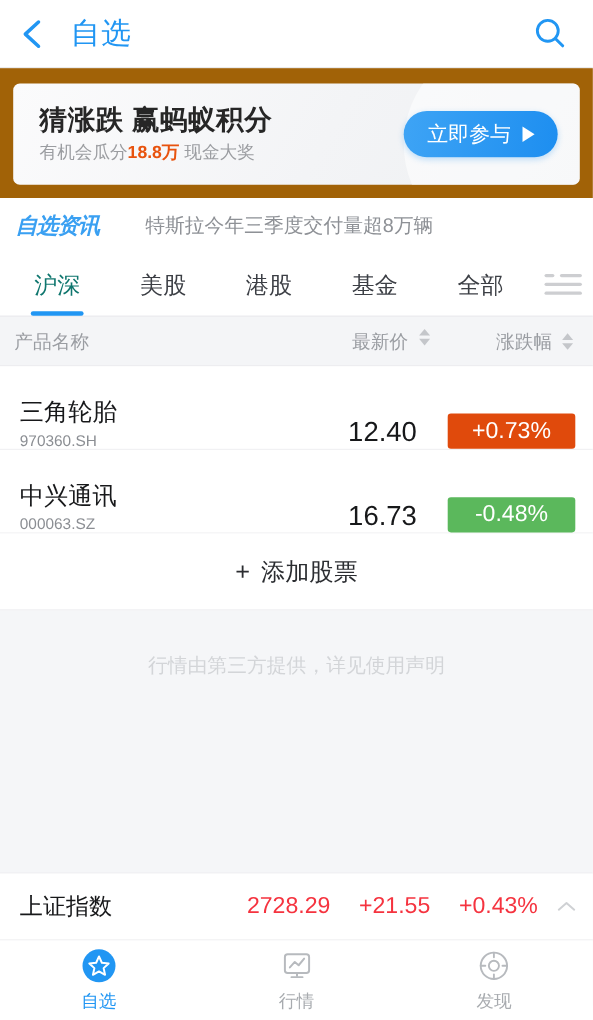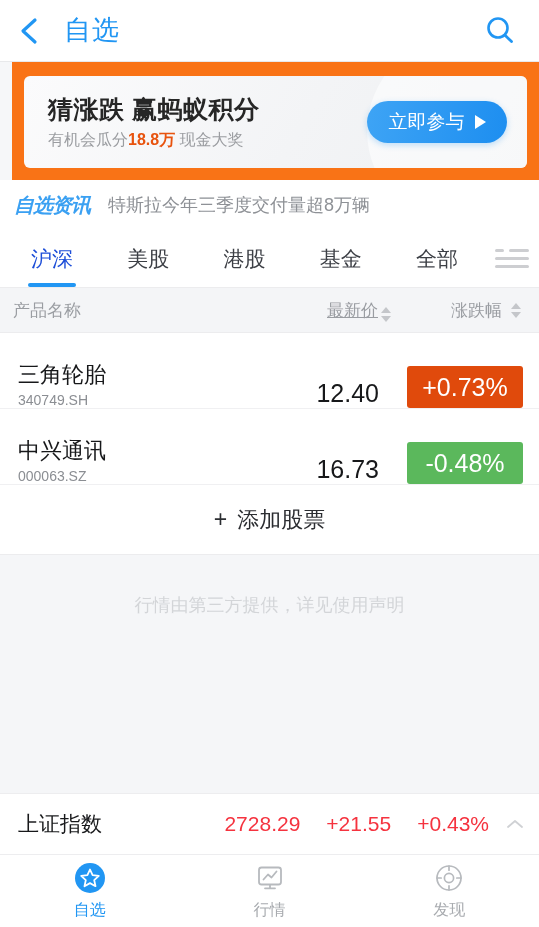--- a/index.html
+++ b/index.html
@@ -36,23 +36,22 @@
     color: #2196f3;
     letter-spacing: 1px;
     line-height: 1;
   }
   .header-spacer { flex: 1; }
   .search-icon { width: 34px; height: 34px; cursor: pointer; }
   .search-icon svg { display:block; }
 
   
   .banner-wrap {
-    background: #f97316;
+    background: #a16207;
     padding: 14px 12px 12px 12px;
-    margin-left: 12px;
   }
   .banner {
     position: relative;
     height: 92px;
     border-radius: 6px;
     background: linear-gradient(120deg,#fbfbfc 0%,#f3f4f6 55%,#eef0f2 100%);
     display: flex; align-items: center;
     padding: 0 20px 0 24px;
     overflow: hidden;
   }
@@ -90,20 +89,21 @@
     border-top:7px solid transparent;
     border-bottom:7px solid transparent;
   }
 
   
   .news {
     background:#fff;
     height: 50px;
     display: flex; align-items: center;
     padding: 0 14px;
+    gap: 24px;
   }
   .news-logo {
     font-size: 20px; font-weight: bold; font-style: italic;
     color: #3aa0f2; letter-spacing: -1px;
     white-space: nowrap;
   }
   .news-text {
     margin-left: 18px;
     font-size: 18px; color: #8e9196;
     white-space: nowrap; overflow: hidden; text-overflow: ellipsis;
@@ -116,21 +116,21 @@
     display: flex; align-items: stretch;
     padding-left: 4px;
   }
   .tab {
     flex: 1;
     position: relative;
     display: flex; align-items: center; justify-content: center;
     font-size: 21px; color: #3c3f45;
     cursor: pointer;
   }
-  .tab.active { color: #1d4ed8; text-align: center; }
+  .tab.active { color: #0f766e; text-align: center; }
   .tab.active::after {
     content: "";
     position: absolute; bottom: 0; left: 50%;
     transform: translateX(-50%);
     width: 48px; height: 4px;
     background: #2196f3;
     border-radius: 2px;
   }
   .tab-menu {
     flex: 0 0 54px;
@@ -147,21 +147,21 @@
   
   .table-head {
     background: #f4f5f7;
     height: 46px;
     display: flex; align-items: center;
     font-size: 17px; color: #9a9da2;
     border-top: 1px solid #ececee;
     border-bottom: 1px solid #ececee;
   }
   .th-name { flex: 1; padding-left: 13px; }
-  .th-price { width: 148px; display:flex; align-items:flex-end; justify-content:flex-end; gap:3px;text-decoration:underline; }
+  .th-price { width: 148px; display:flex; align-items:flex-start; justify-content:flex-end; gap:10px; }
   .th-chg   { width: 148px; display:flex; align-items:center; justify-content:flex-end; gap:9px; padding-right:18px; }
   .sort-ico { display:inline-flex; flex-direction:column; gap:3px; }
   .sort-ico i { display:block; width:0;height:0;border-left:5px solid transparent;border-right:5px solid transparent; }
   .sort-ico i.up   { border-bottom:6px solid #c4c6ca; }
   .sort-ico i.down { border-top:6px solid #c4c6ca; }
 
   
   .stock-list { background:#fff; }
   .stock-row {
     height: 76px;
@@ -172,23 +172,23 @@
   .s-name-col { flex:1; padding-left:18px; }
   .s-name { font-size: 22px; color: #17181a; line-height: 1.15; }
   .s-code { font-size: 14px; color: #8b8e93; margin-top: 5px; line-height:1.1; }
   .s-price {
     width: 148px; text-align:right;
     font-size: 25px; color: #17181a;
     padding-right: 12px;
   }
   .s-chg-col { width: 148px; display:flex; justify-content:flex-end; padding-right:16px; }
   .s-chg {
-    min-width: 116px; height: 42px;
+    min-width: 116px; height: 32px;
     border-radius: 3px;
-    color: #fff; font-size: 25px;
+    color: #fff; font-size: 21px;
     display:flex; align-items:center; justify-content:center;
   }
 
   
   .add-stock {
     background:#fff;
     height: 70px;
     display:flex; align-items:center; justify-content:center;
     font-size: 22px; color: #2b2d31;
     cursor: pointer;
@@ -324,21 +324,21 @@
           <i class="up"></i>
           <i class="down"></i>
         </span>
     </div>
   </div>
 
   <div class="stock-list">
     <div class="stock-row">
       <div class="s-name-col">
         <div class="s-name">三角轮胎</div>
-        <div class="s-code">340749.SH</div>
+        <div class="s-code">970360.SH</div>
       </div>
       <div class="s-price">12.40</div>
       <div class="s-chg-col">
         <div class="s-chg" id="badge0" style="background: rgb(224, 74, 12);">+0.73%</div>
       </div>
     </div>
     <div class="stock-row">
       <div class="s-name-col">
         <div class="s-name">中兴通讯</div>
         <div class="s-code">000063.SZ</div>

